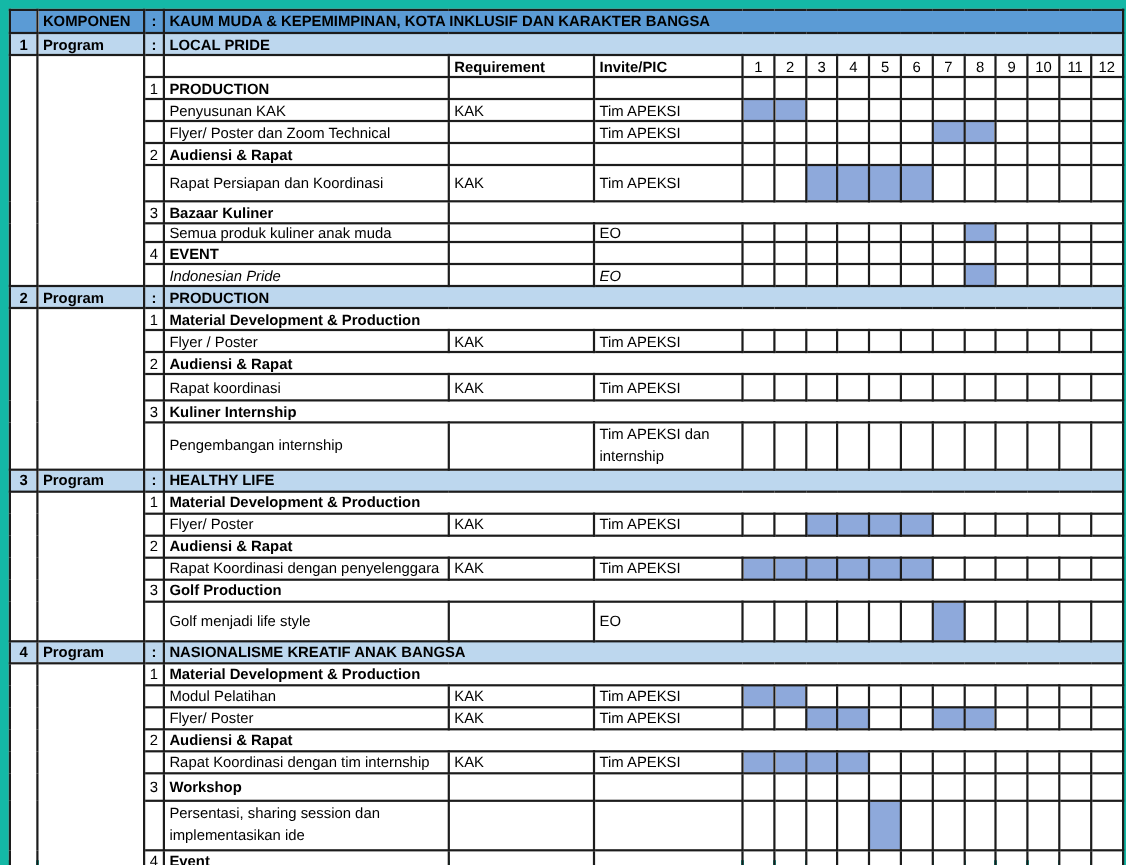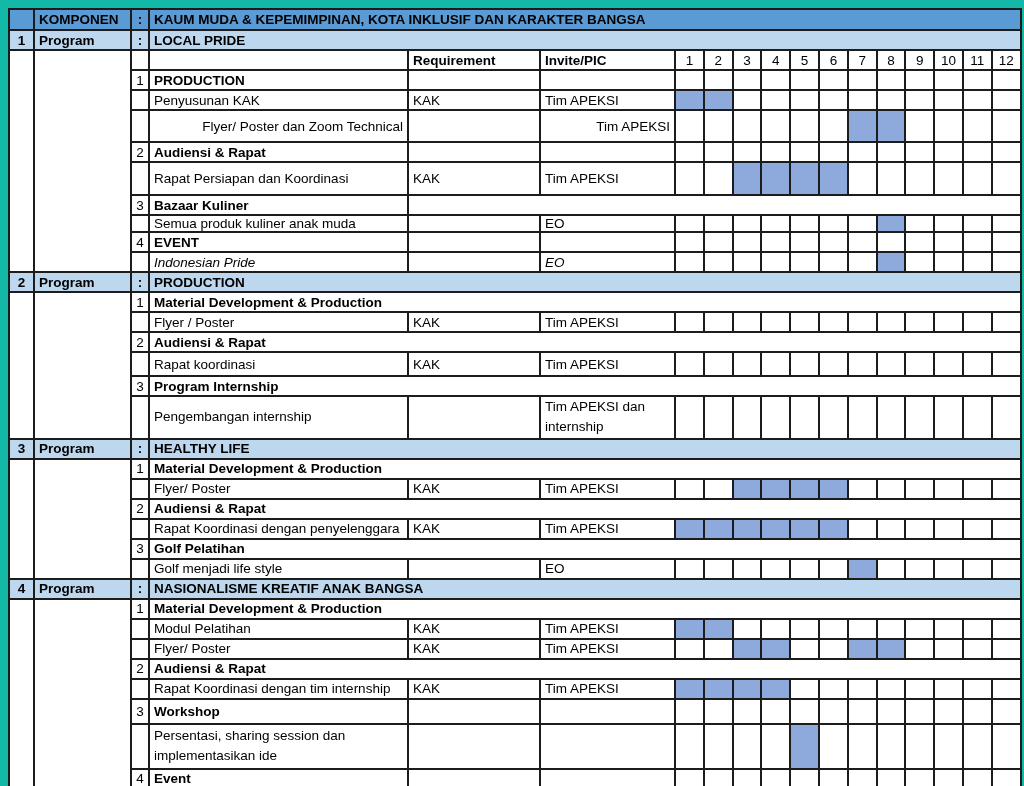--- a/index.html
+++ b/index.html
@@ -109,21 +109,21 @@
           <td class="c"></td>
           <td class="c"></td>
           <td class="c"></td>
           <td class="c"></td>
           <td class="c"></td>
           <td class="c"></td>
           <td class="c"></td>
           <td class="c"></td>
           <td class="c"></td>
         </tr>
-        <tr style="height: 32px; text-align: right;">
+        <tr style="height: 20px;">
           <td></td>
           <td>Flyer/ Poster dan Zoom Technical</td>
           <td></td>
           <td>Tim APEKSI</td>
           <td class="c"></td>
           <td class="c"></td>
           <td class="c"></td>
           <td class="c"></td>
           <td class="c"></td>
           <td class="c"></td>
@@ -276,21 +276,21 @@
           <td class="c"></td>
           <td class="c"></td>
           <td class="c"></td>
           <td class="c"></td>
           <td class="c"></td>
           <td class="c"></td>
           <td class="c"></td>
         </tr>
         <tr style="height: 20px;">
           <td class="c">3</td>
-          <td class="b" colspan="15">Program Internship</td>
+          <td class="b" colspan="15">Kuliner Internship</td>
         </tr>
         <tr style="height: 41px;">
           <td></td>
           <td class="wrap">Pengembangan internship</td>
           <td></td>
           <td class="wrap">Tim APEKSI dan internship</td>
           <td class="c"></td>
           <td class="c"></td>
           <td class="c"></td>
           <td class="c"></td>
@@ -350,23 +350,23 @@
           <td class="c fill"></td>
           <td class="c"></td>
           <td class="c"></td>
           <td class="c"></td>
           <td class="c"></td>
           <td class="c"></td>
           <td class="c"></td>
         </tr>
         <tr style="height: 20px;">
           <td class="c">3</td>
-          <td class="b" colspan="15">Golf Pelatihan</td>
-        </tr>
-        <tr style="height: 20px;">
+          <td class="b" colspan="15">Golf Production</td>
+        </tr>
+        <tr style="height: 36px;">
           <td></td>
           <td>Golf menjadi life style</td>
           <td></td>
           <td>EO</td>
           <td class="c"></td>
           <td class="c"></td>
           <td class="c"></td>
           <td class="c"></td>
           <td class="c"></td>
           <td class="c"></td>

